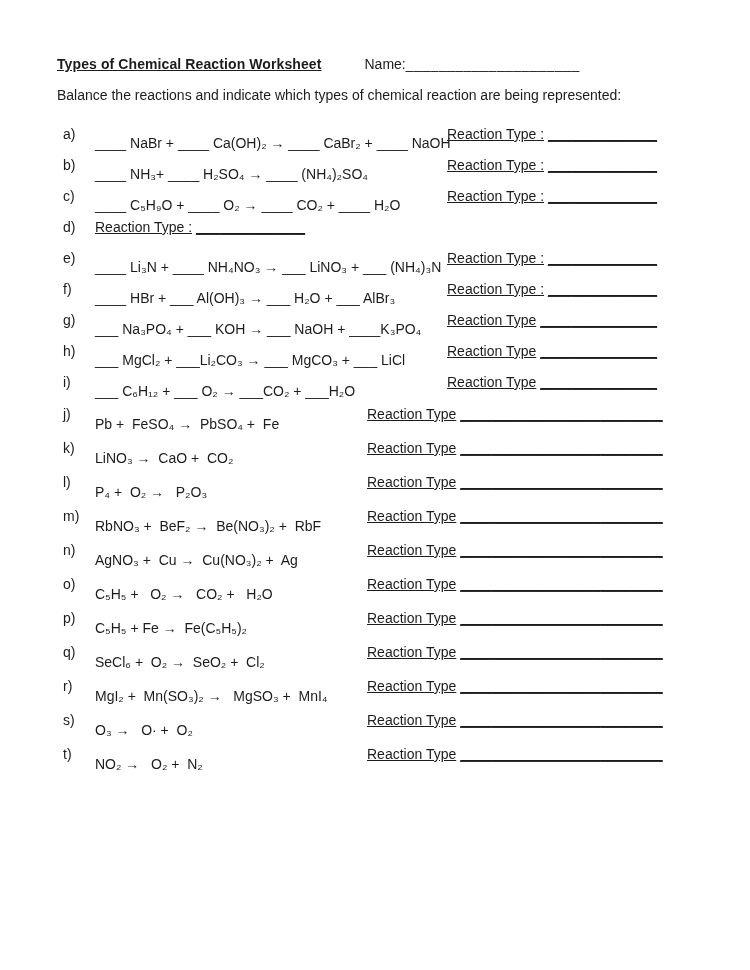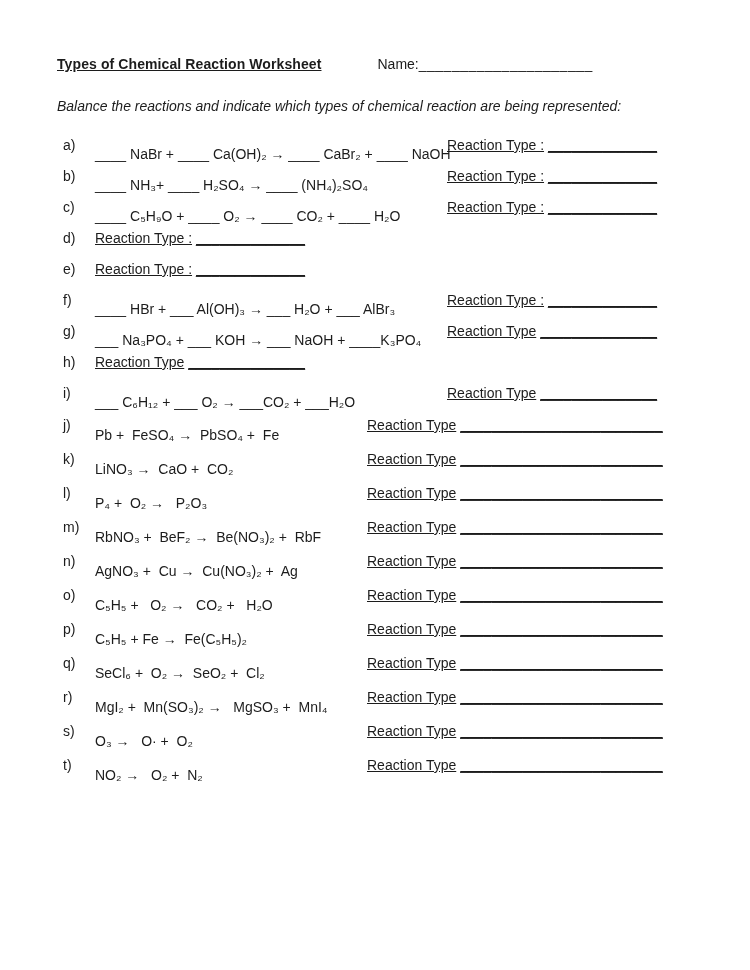--- a/index.html
+++ b/index.html
@@ -25,28 +25,27 @@
     display: flex;
     align-items: baseline;
     white-space: pre;
   }
   .title {
     font-weight: bold;
     text-decoration: underline;
     letter-spacing: 0.1px;
   }
   .name-block {
-    margin-left: 56px;
+    margin-left: 43px;
   }
   .name-line {
     letter-spacing: 0.5px;
   }
   .instruction {
-    font-style: italic;
-    margin-top: 26px;
+    margin-top: 15px;
     white-space: pre;
   }
   .rows {
     margin-top: 15px;
   }
   .row {
     display: flex;
     align-items: center;
     height: 31px;
     white-space: pre;
@@ -110,37 +109,39 @@
     <span class="rt"><span>Reaction Type :</span><span class="rt-line">______________</span></span>
   </div>
 
   <div class="row">
     <span class="letter">d)</span>
     <span class="rt"><span>Reaction Type :</span><span class="rt-line">______________</span></span>
   </div>
 
   <div class="row">
     <span class="letter">e)</span>
+    <span class="eq">____ Li₃N + ____ NH₄NO₃ → ___ LiNO₃ + ___ (NH₄)₃N</span>
     <span class="rt"><span>Reaction Type :</span><span class="rt-line">______________</span></span>
   </div>
 
   <div class="row">
     <span class="letter">f)</span>
     <span class="eq">____ HBr + ___ Al(OH)₃ → ___ H₂O + ___ AlBr₃</span>
     <span class="rt"><span>Reaction Type :</span><span class="rt-line">______________</span></span>
   </div>
 
   <div class="row">
     <span class="letter">g)</span>
     <span class="eq">___ Na₃PO₄ + ___ KOH → ___ NaOH + ____K₃PO₄</span>
     <span class="rt"><span>Reaction Type</span><span class="rt-line">_______________</span></span>
   </div>
 
   <div class="row">
     <span class="letter">h)</span>
+    <span class="eq">___ MgCl₂ + ___Li₂CO₃ → ___ MgCO₃ + ___ LiCl</span>
     <span class="rt"><span>Reaction Type</span><span class="rt-line">_______________</span></span>
   </div>
 
   <div class="row">
     <span class="letter">i)</span>
     <span class="eq">___ C₆H₁₂ + ___ O₂ → ___CO₂ + ___H₂O</span>
     <span class="rt"><span>Reaction Type</span><span class="rt-line">_______________</span></span>
   </div>
 
   <div class="row g2">

